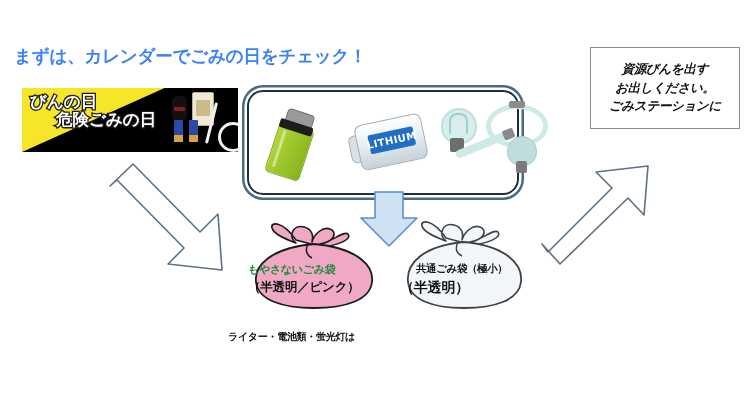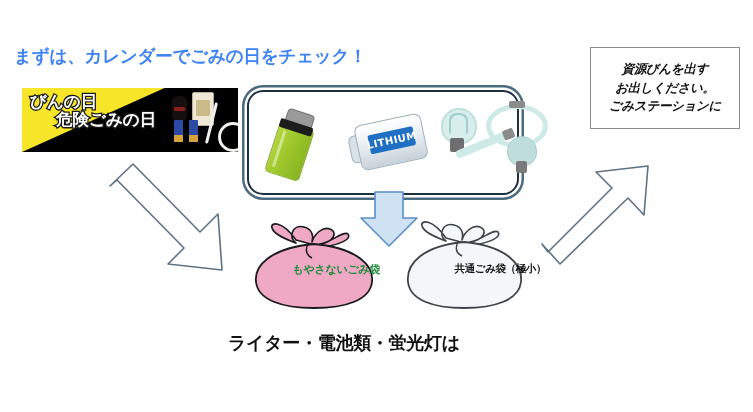--- a/index.html
+++ b/index.html
@@ -176,21 +176,21 @@
     position:absolute;left:9px;top:25px;width:11px;height:12px;
     background:#7a7a7a;border-radius:2px;
   }
 
   
   .bluearrow{position:absolute;left:358px;top:190px;}
 
   
   .bag{position:absolute;}
   .bag .bag-svg{position:absolute;left:0;top:0;}
-  .bag .lbl{position:absolute;text-align:right;width:100%;white-space:nowrap;}
+  .bag .lbl{position:absolute;text-align:left;width:100%;white-space:nowrap;}
 
   .bag-pink{left:248px;top:218px;width:132px;height:92px;}
   .bag-pink .l1{
     top:44px;left:0;font-size:11px;font-weight:bold;color:#1c8a3c;
     letter-spacing:-0.3px;
   }
   .bag-pink .l2{
     top:61px;left:0;font-size:12.5px;font-weight:bold;color:#111111;
     letter-spacing:-0.2px;
   }
@@ -201,21 +201,21 @@
     letter-spacing:-0.4px;
   }
   .bag-white .l2{
     top:65px;left:0;font-size:14px;font-weight:bold;color:#111111;
     letter-spacing:-0.2px;
   }
 
   
   .caption{
     position:absolute;left:228px;top:330px;
-    font-size:18px;font-weight:bold;color:#111111;line-height:1.42;
+    font-size:10px;font-weight:bold;color:#111111;line-height:1.42;
     letter-spacing:-0.3px;white-space:nowrap;text-align:right;
   }
 
   
   .notebox{
     position:absolute;left:590px;top:47px;width:148px;height:80px;
     border:1.2px solid #8c8c8c;background:#ffffff;
     display:flex;align-items:center;justify-content:center;
   }
   .notebox .txt{
@@ -299,33 +299,35 @@
     <svg class="bag-svg" width="132" height="92" viewBox="0 0 132 92">
       <path d="M48 22 C34 2 22 4 24 10 C26 17 40 22 48 25
                C40 20 44 6 56 9 C64 11 66 18 64 24
                C66 17 74 8 82 11 C90 14 86 24 72 26
                C84 24 96 12 100 16 C104 21 92 27 74 29 Z" fill="#efa9c4" stroke="#1a1a1a" stroke-width="1.6" stroke-linejoin="round"></path>
       <path d="M66 26 C22 30 6 48 8 64 C10 82 34 90 66 90
                C98 90 122 82 124 64 C126 48 110 30 66 26 Z" fill="#efa9c4" stroke="#1a1a1a" stroke-width="1.8"></path>
       <path d="M60 26 C56 34 60 38 64 40" fill="none" stroke="#1a1a1a" stroke-width="1.4"></path>
     </svg>
     <div class="lbl l1">もやさないごみ袋</div>
+    <div class="lbl l2">（半透明／ピンク）</div>
   </div>
 
   <div class="bag bag-white">
     <svg class="bag-svg" width="130" height="96" viewBox="0 0 130 96">
       <path d="M46 24 C32 4 20 6 22 12 C24 19 38 24 46 27
                C38 22 42 8 54 11 C62 13 64 20 62 26
                C64 19 72 10 80 13 C88 16 84 26 70 28
                C82 26 94 14 98 18 C102 23 90 29 72 31 Z" fill="#f4f7f9" stroke="#3d4348" stroke-width="1.6" stroke-linejoin="round"></path>
       <path d="M64 28 C22 32 6 50 8 68 C10 86 33 94 64 94
                C95 94 119 86 121 68 C123 50 106 32 64 28 Z" fill="#f4f7f9" stroke="#3d4348" stroke-width="1.8"></path>
       <path d="M58 28 C54 36 58 40 62 42" fill="none" stroke="#3d4348" stroke-width="1.4"></path>
     </svg>
     <div class="lbl l1">共通ごみ袋（極小）</div>
+    <div class="lbl l2">（半透明）</div>
   </div>
 
   <div class="caption">
     <div>ライター・電池類・蛍光灯は</div>
   </div>
 
   <div class="notebox">
     <div class="txt">
       <div>資源びんを出す</div>
       <div>お出しください。</div>

